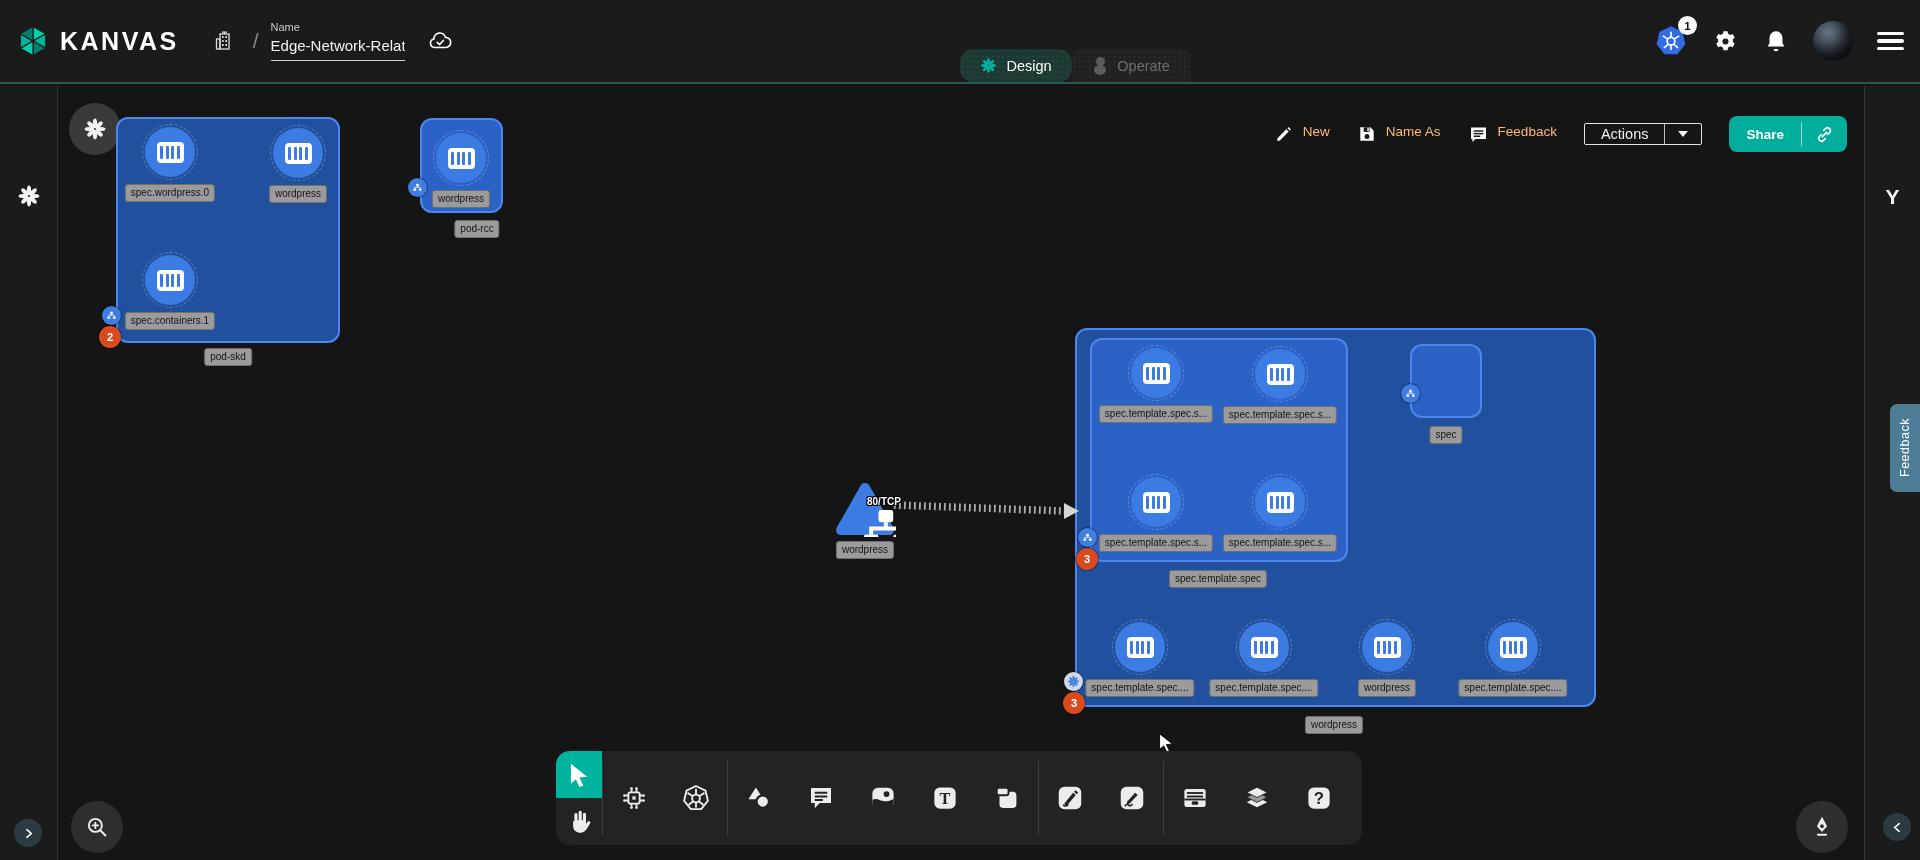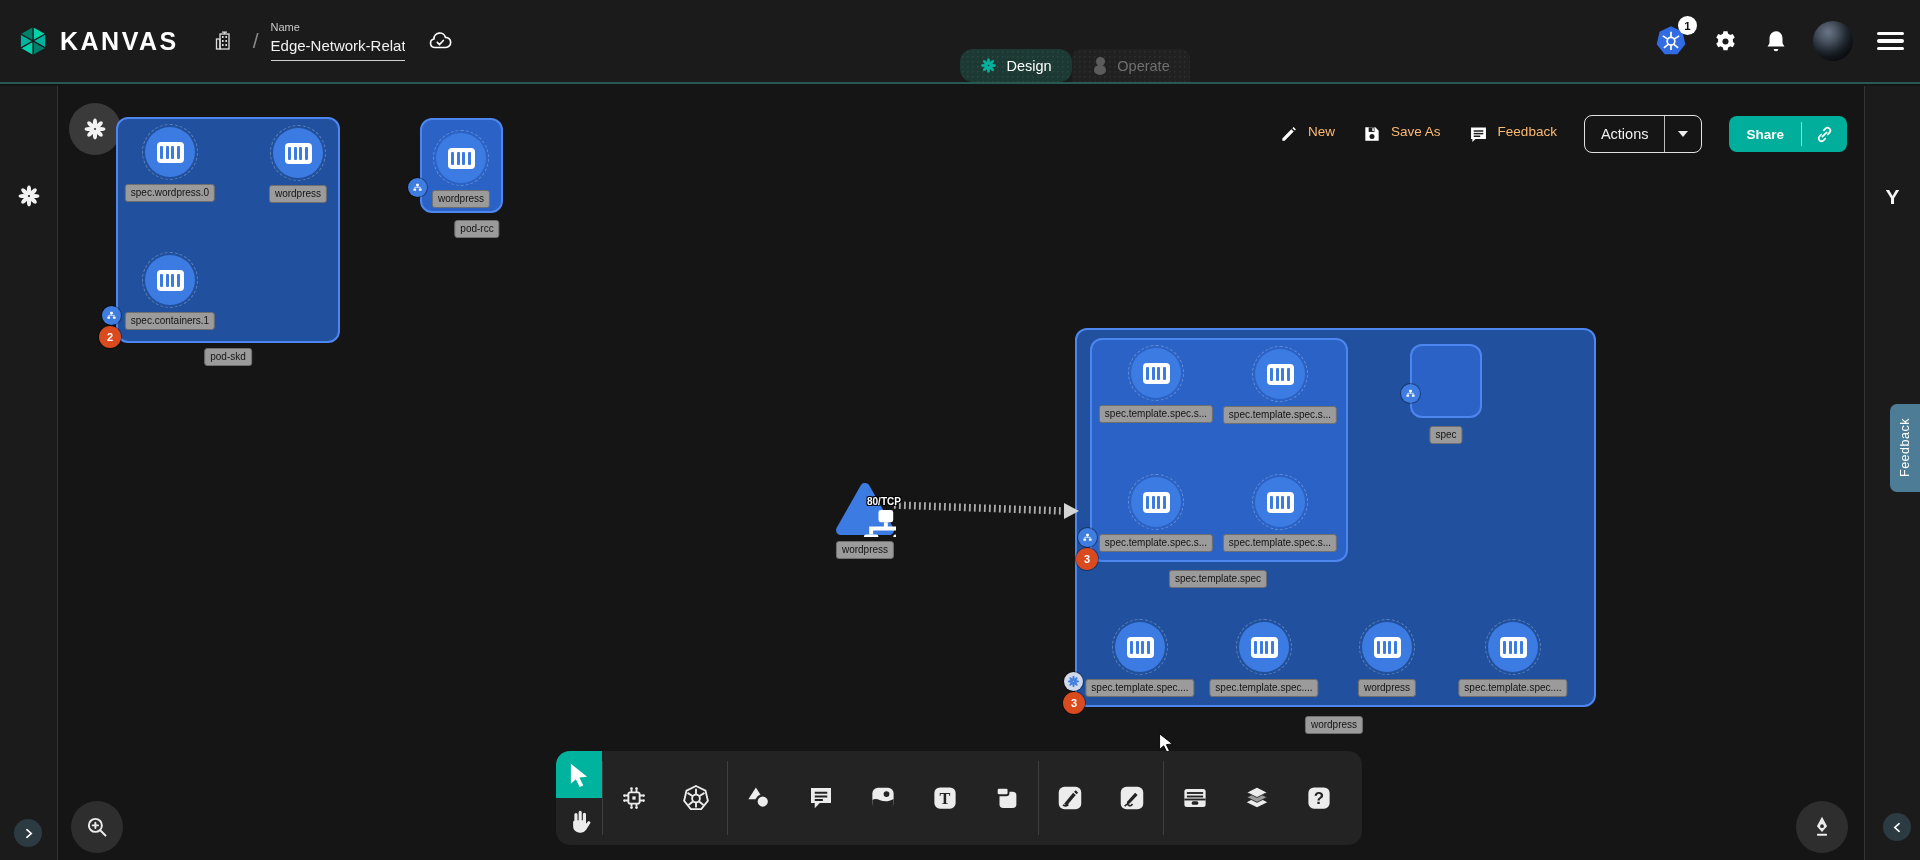--- a/index.html
+++ b/index.html
@@ -73,21 +73,21 @@
   .flower-fab{position:absolute;width:52px;height:52px;border-radius:50%;background:#3a3a3a;
     display:flex;align-items:center;justify-content:center;z-index:1;cursor:pointer;}
   #edges{position:absolute;inset:0;z-index:3;pointer-events:none;}
   .edge-label{position:absolute;font-size:10px;font-weight:700;color:#fff;z-index:6;
     text-shadow:-1px -1px 0 #000,1px -1px 0 #000,-1px 1px 0 #000,1px 1px 0 #000;}
   .mouse-cursor{position:absolute;z-index:40;pointer-events:none;}
 
   
   .abar{position:absolute;top:112px;right:73px;height:44px;display:flex;align-items:center;gap:27px;z-index:12;}
   .abtn{display:flex;align-items:flex-start;gap:9px;color:#fdba74;font-size:13.5px;cursor:pointer;}
-  .actions-split{display:flex;align-items:stretch;height:38px;border:1.5px solid #e3e3e3;border-radius:8px;color:#f0f0f0;cursor:pointer;}
+  .actions-split{display:flex;align-items:stretch;height:22px;border:1.5px solid #e3e3e3;border-radius:2px;color:#f0f0f0;cursor:pointer;}
   .actions-label{padding:0 16px;display:flex;align-items:center;font-size:14.5px;}
   .a-div{width:1px;background:#bdbdbd;}
   .caret-cell{padding:0 13px;display:flex;align-items:center;}
   .caret{width:0;height:0;border-left:5.5px solid transparent;border-right:5.5px solid transparent;border-top:6px solid #ededed;}
   .share-split{display:flex;align-items:stretch;height:36px;background:#00ae9b;border-radius:8px;color:#fff;cursor:pointer;}
   .share-label{padding:0 17px;display:flex;align-items:center;font-size:13.5px;font-weight:600;}
   .s-div{width:1px;background:rgba(255,255,255,.55);margin:6px 0;}
   .link-cell{padding:0 13px;display:flex;align-items:center;}
 
   
@@ -469,21 +469,21 @@
   </div>
   <div class="abtn">
     <span>
         <svg width="20" height="20" viewBox="0 0 24 24">
           <path d="M4 4h12l4 4v12H4z" fill="#fff"></path>
           <rect x="8" y="4" width="7" height="5.5" fill="#1b1b1b"></rect>
           <rect x="12.4" y="5" width="1.8" height="3.4" fill="#fff"></rect>
           <circle cx="12" cy="15" r="3" fill="#1b1b1b"></circle>
         </svg>
       </span>
-    <span>Save As</span>
+    <span>Name As</span>
   </div>
   <div class="abtn">
     <span>
         <svg width="21" height="21" viewBox="0 0 24 24">
           <path d="M3.5 4h17v13h-12L5 20.5V17H3.5z" fill="#fff"></path>
           <g stroke="#1b1b1b" stroke-width="1.7">
             <line x1="6.5" y1="8" x2="17.5" y2="8"></line>
             <line x1="6.5" y1="11" x2="17.5" y2="11"></line>
             <line x1="6.5" y1="14" x2="14" y2="14"></line>
           </g>

